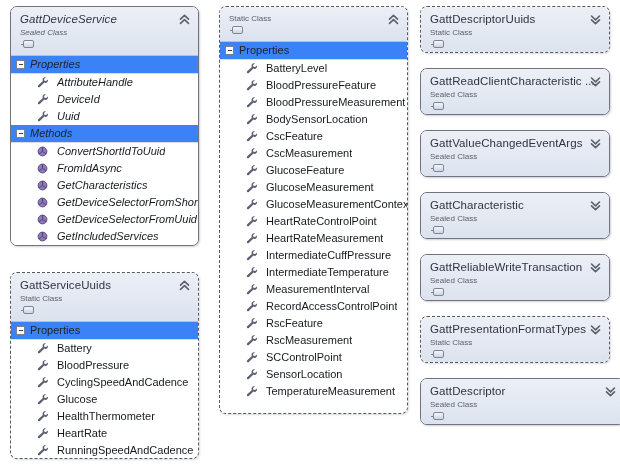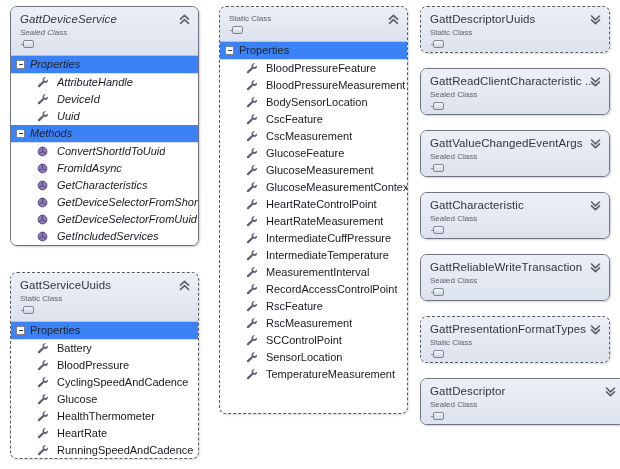--- a/index.html
+++ b/index.html
@@ -379,20 +379,28 @@
           <span class="expander"></span>
           <span class="compartment-label">Properties</span>
         </div>
         <div class="members">
           <div class="member">
             <span class="member-ico">
               <svg width="13" height="13" viewBox="0 0 13 13">
                 <path d="M9.9,1.4 C8.6,1.0 7.2,1.6 6.7,2.8 C6.4,3.6 6.5,4.4 6.9,5.0 L2.2,9.3 C1.7,9.8 1.7,10.5 2.2,10.9 C2.6,11.4 3.3,11.4 3.8,10.9 L8.4,6.6 C9.1,7.0 9.9,7.0 10.6,6.7 C11.8,6.1 12.3,4.7 11.8,3.5 L10.1,5.1 L8.4,4.7 L8.0,3.0 Z" fill="#5c6270"></path>
               </svg>
             </span>
+            <span class="member-label">BatteryLevel</span>
+          </div>
+          <div class="member">
+            <span class="member-ico">
+              <svg width="13" height="13" viewBox="0 0 13 13">
+                <path d="M9.9,1.4 C8.6,1.0 7.2,1.6 6.7,2.8 C6.4,3.6 6.5,4.4 6.9,5.0 L2.2,9.3 C1.7,9.8 1.7,10.5 2.2,10.9 C2.6,11.4 3.3,11.4 3.8,10.9 L8.4,6.6 C9.1,7.0 9.9,7.0 10.6,6.7 C11.8,6.1 12.3,4.7 11.8,3.5 L10.1,5.1 L8.4,4.7 L8.0,3.0 Z" fill="#5c6270"></path>
+              </svg>
+            </span>
             <span class="member-label">BloodPressureFeature</span>
           </div>
           <div class="member">
             <span class="member-ico">
               <svg width="13" height="13" viewBox="0 0 13 13">
                 <path d="M9.9,1.4 C8.6,1.0 7.2,1.6 6.7,2.8 C6.4,3.6 6.5,4.4 6.9,5.0 L2.2,9.3 C1.7,9.8 1.7,10.5 2.2,10.9 C2.6,11.4 3.3,11.4 3.8,10.9 L8.4,6.6 C9.1,7.0 9.9,7.0 10.6,6.7 C11.8,6.1 12.3,4.7 11.8,3.5 L10.1,5.1 L8.4,4.7 L8.0,3.0 Z" fill="#5c6270"></path>
               </svg>
             </span>
             <span class="member-label">BloodPressureMeasurement</span>
           </div>

